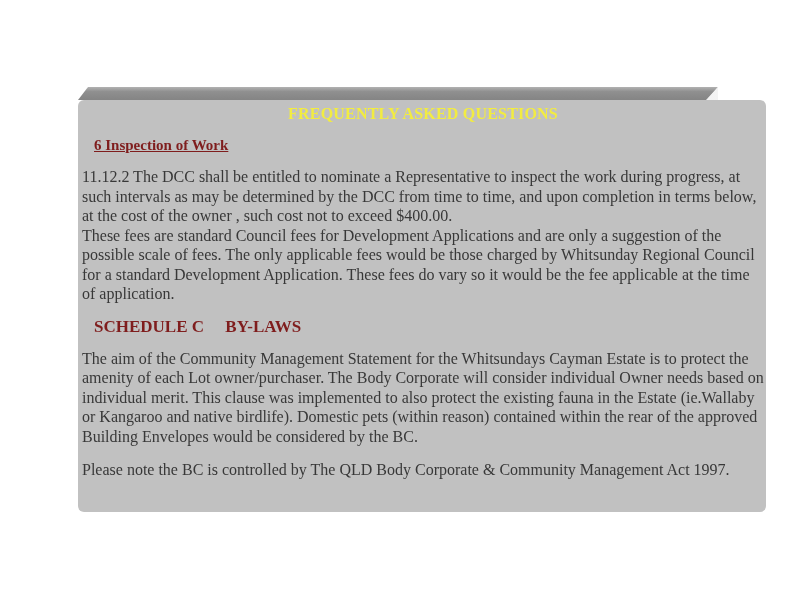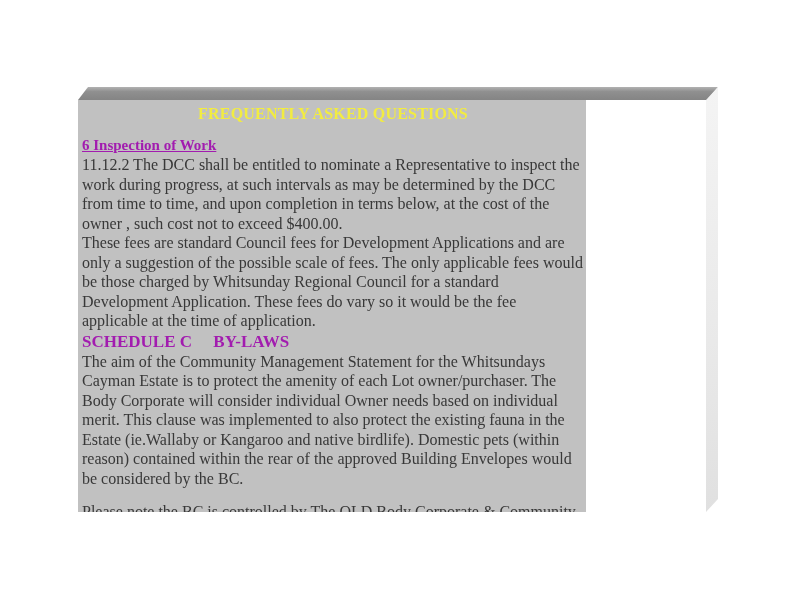--- a/index.html
+++ b/index.html
@@ -33,46 +33,47 @@
     width: 12px;
     height: 425px;
     background: linear-gradient(180deg, #f4f4f4 0%, #e9e9e9 60%, #e0e0e0 100%);
     clip-path: polygon(0 13px, 100% 0, 100% calc(100% - 13px), 0 100%);
   }
   
   .slab-front {
     position: absolute;
     left: 78px;
     top: 100px;
-    width: 508px;
+    width: 688px;
     height: 412px;
     background: #c1c1c1;
     box-sizing: border-box;
     padding: 3px 2px 0 4px;
     overflow: hidden;
+    border-radius: 6px;
   }
   .title {
     margin: 2px 0 12px 0;
     text-align: center;
     font-size: 16px;
     font-weight: bold;
     color: #f2ec41;
     letter-spacing: 0.2px;
   }
   .content {
     font-size: 16px;
     line-height: 19.5px;
     color: #383838;
   }
   .content p {
     margin: 0;
   }
   h2, h3 {
-    margin: 0;
-    color: #a21caf;
+    margin: 12px;
+    color: #7f1d1d;
     font-weight: bold;
   }
   .h-sec6 {
     font-size: 15px;
     text-decoration: underline;
     line-height: 20px;
   }
   .h-schedule {
     font-size: 17px;
     line-height: 21px;

